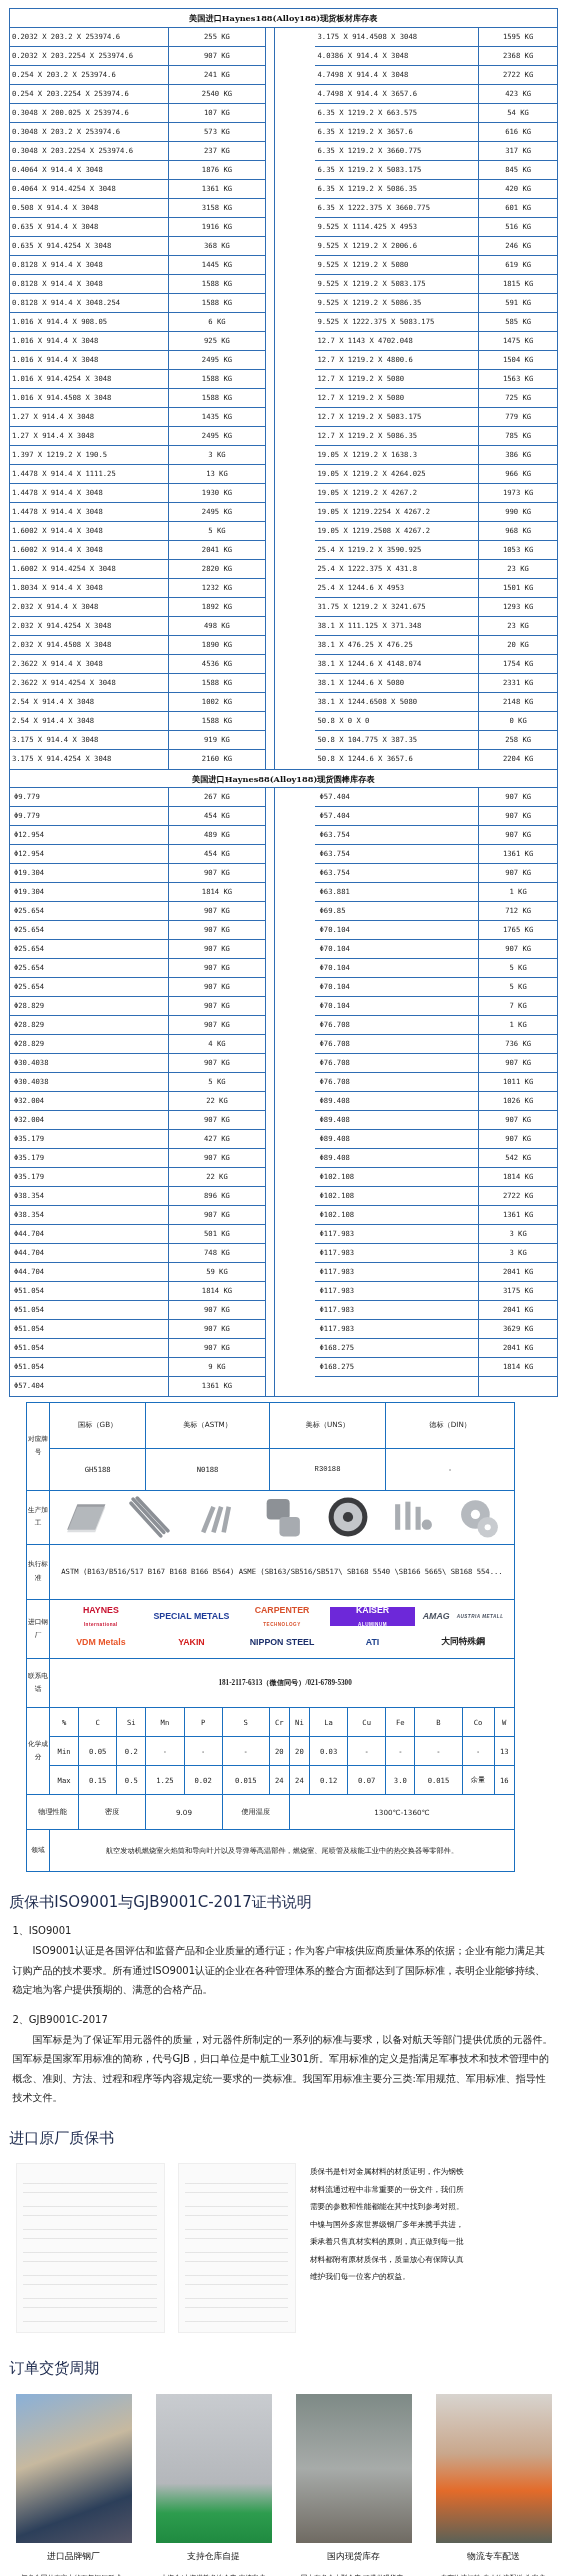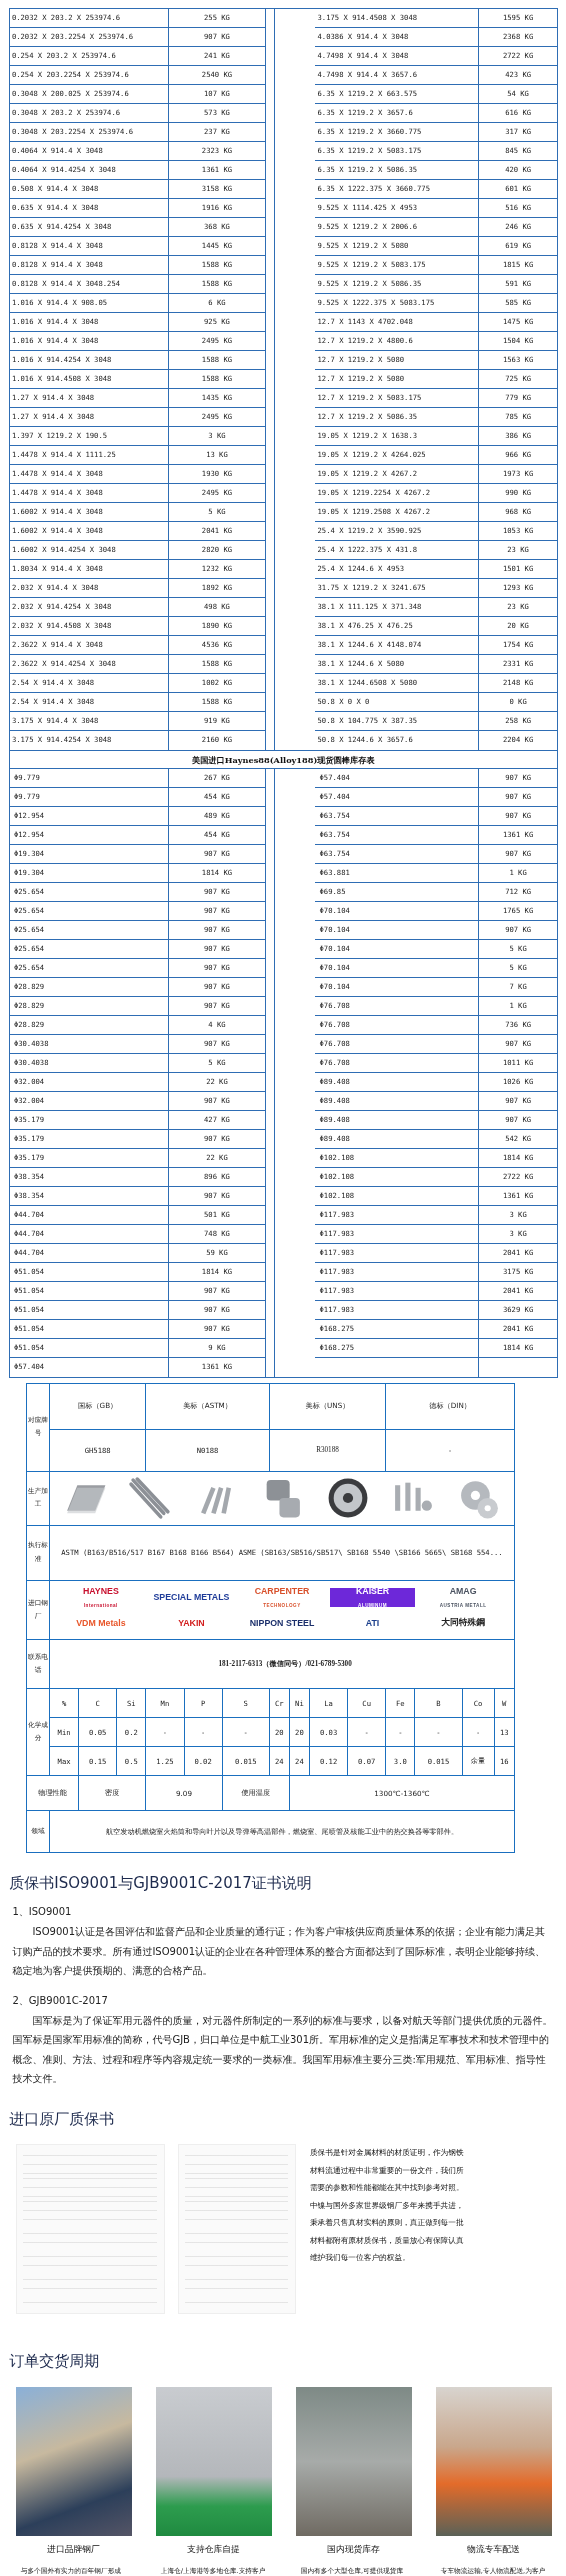--- a/index.html
+++ b/index.html
@@ -49,20 +49,21 @@
   .card .ct { font-size: 8.8px; margin-top: 8.2px; font-family: "DejaVu Sans", sans-serif; }
   .card .cd { font-size: 6.7px; margin-top: 7.2px; line-height: 16.5px; text-align: left; padding: 0 5.2px; font-family: "DejaVu Sans", sans-serif; }
 </style>
 </head>
 <body>
 
 <div class="page">
 
   <div style="height:7.7px"></div>
   <div class="inv-wrap">
+    <div class="inv-title">美国进口Haynes188(Alloy188)现货板材库存表</div>
     <div class="inv-cols">
       <div class="inv-col left" id="plate-left">
           <div class="row">
             <div class="spec">0.2032 X 203.2 X 253974.6</div>
             <div class="wt">255 KG</div>
           </div>
           <div class="row">
             <div class="spec">0.2032 X 203.2254 X 253974.6</div>
             <div class="wt">907 KG</div>
           </div>
@@ -81,21 +82,21 @@
           <div class="row">
             <div class="spec">0.3048 X 203.2 X 253974.6</div>
             <div class="wt">573 KG</div>
           </div>
           <div class="row">
             <div class="spec">0.3048 X 203.2254 X 253974.6</div>
             <div class="wt">237 KG</div>
           </div>
           <div class="row">
             <div class="spec">0.4064 X 914.4 X 3048</div>
-            <div class="wt">2323 KG</div>
+            <div class="wt">1876 KG</div>
           </div>
           <div class="row">
             <div class="spec">0.4064 X 914.4254 X 3048</div>
             <div class="wt">1361 KG</div>
           </div>
           <div class="row">
             <div class="spec">0.508 X 914.4 X 3048</div>
             <div class="wt">3158 KG</div>
           </div>
           <div class="row">
@@ -646,21 +647,21 @@
         <tr>
       <td class="lbl" rowspan="2">对应牌号</td>
       <td colspan="3" style="height:46px">国标（GB）</td>
       <td colspan="3">美标（ASTM）</td>
       <td colspan="4">美标（UNS）</td>
       <td colspan="4">德标（DIN）</td>
     </tr>
     <tr>
       <td colspan="3" style="height:42px; font-family:'DejaVu Sans Mono',monospace">GH5188</td>
       <td colspan="3" style="font-family:'DejaVu Sans Mono',monospace">N0188</td>
-      <td colspan="4" style="font-family:Liberation Serif, serif">R30188</td>
+      <td colspan="4" style="font-family:Liberation Mono, monospace">R30188</td>
       <td colspan="4">-</td>
     </tr>
     <tr>
       <td class="lbl">生产加工</td>
       <td colspan="14" style="height:54px">
         <div class="prod-imgs">
           <svg class="prod" viewBox="0 0 90 90">
                 <polygon points="10,70 30,20 85,20 65,70" fill="#9a9da2"></polygon>
                 <polygon points="10,75 30,25 85,25 65,75" fill="#c6c9cd" opacity="0.6"></polygon>
               </svg>
@@ -720,21 +721,21 @@
                 <span>SPECIAL METALS</span>
               </div>
               <div class="brand" style="color: rgb(216, 80, 43); flex-direction: column;">
                 <span>CARPENTER</span>
                 <span style="font-size: 4.6px; letter-spacing: 0.5px;">TECHNOLOGY</span>
               </div>
               <div class="brand" style="color: rgb(255, 255, 255); background: #6d28d9; flex-direction: column;">
                 <span>KAISER</span>
                 <span style="font-size: 4.6px; letter-spacing: 0.5px;">ALUMINUM</span>
               </div>
-              <div class="brand" style="color: rgb(74, 82, 96); flex-direction: column;">
+              <div class="brand" style="color: rgb(74, 82, 96); flex-direction: row; font-style: italic;">
                 <span>AMAG</span>
                 <span style="font-size: 4.6px; letter-spacing: 0.5px;">AUSTRIA METALL</span>
               </div>
               <div class="brand" style="color: rgb(232, 86, 42); flex-direction: column;">
                 <span>VDM Metals</span>
               </div>
               <div class="brand" style="color: rgb(210, 28, 28); flex-direction: column;">
                 <span>YAKIN</span>
               </div>
               <div class="brand" style="color: rgb(27, 47, 107); flex-direction: column;">
@@ -826,21 +827,21 @@
   <div class="cert-row">
     <div class="cert-doc" style="width:149px;height:170px">
         <div class="cert-lines"></div>
       </div>
     <div class="cert-doc" style="width:118px;height:170px;margin-left:13px">
         <div class="cert-lines"></div>
       </div>
     <div class="cert-text">质保书是针对金属材料的材质证明，作为钢铁材料流通过程中非常重要的一份文件，我们所需要的参数和性能都能在其中找到参考对照。中镍与国外多家世界级钢厂多年来携手共进，秉承着只售真材实料的原则，真正做到每一批材料都附有原材质保书，质量放心有保障认真维护我们每一位客户的权益。</div>
   </div>
 
-  <h2 class="sec" style="margin-top:38px">订单交货周期</h2>
+  <h2 class="sec" style="margin-top:26px">订单交货周期</h2>
   <div class="cards">
     <div class="card">
       <div class="ph" style="background:linear-gradient(160deg,#8ab0d8 0%,#c7b99f 40%,#2c3f5a 75%,#556 100%)"></div>
       <div class="ct">进口品牌钢厂</div>
       <div class="cd">与多个国外有实力的百年钢厂形成战略性合作。</div>
     </div>
     <div class="card">
       <div class="ph" style="background:linear-gradient(180deg,#c9ccd0 0%,#b4b7bb 60%,#2d9c4e 80%,#1f8a40 100%)"></div>
       <div class="ct">支持仓库自提</div>
       <div class="cd">上海仓/上海港等多地仓库.支持客户自行提货和验货。</div>

